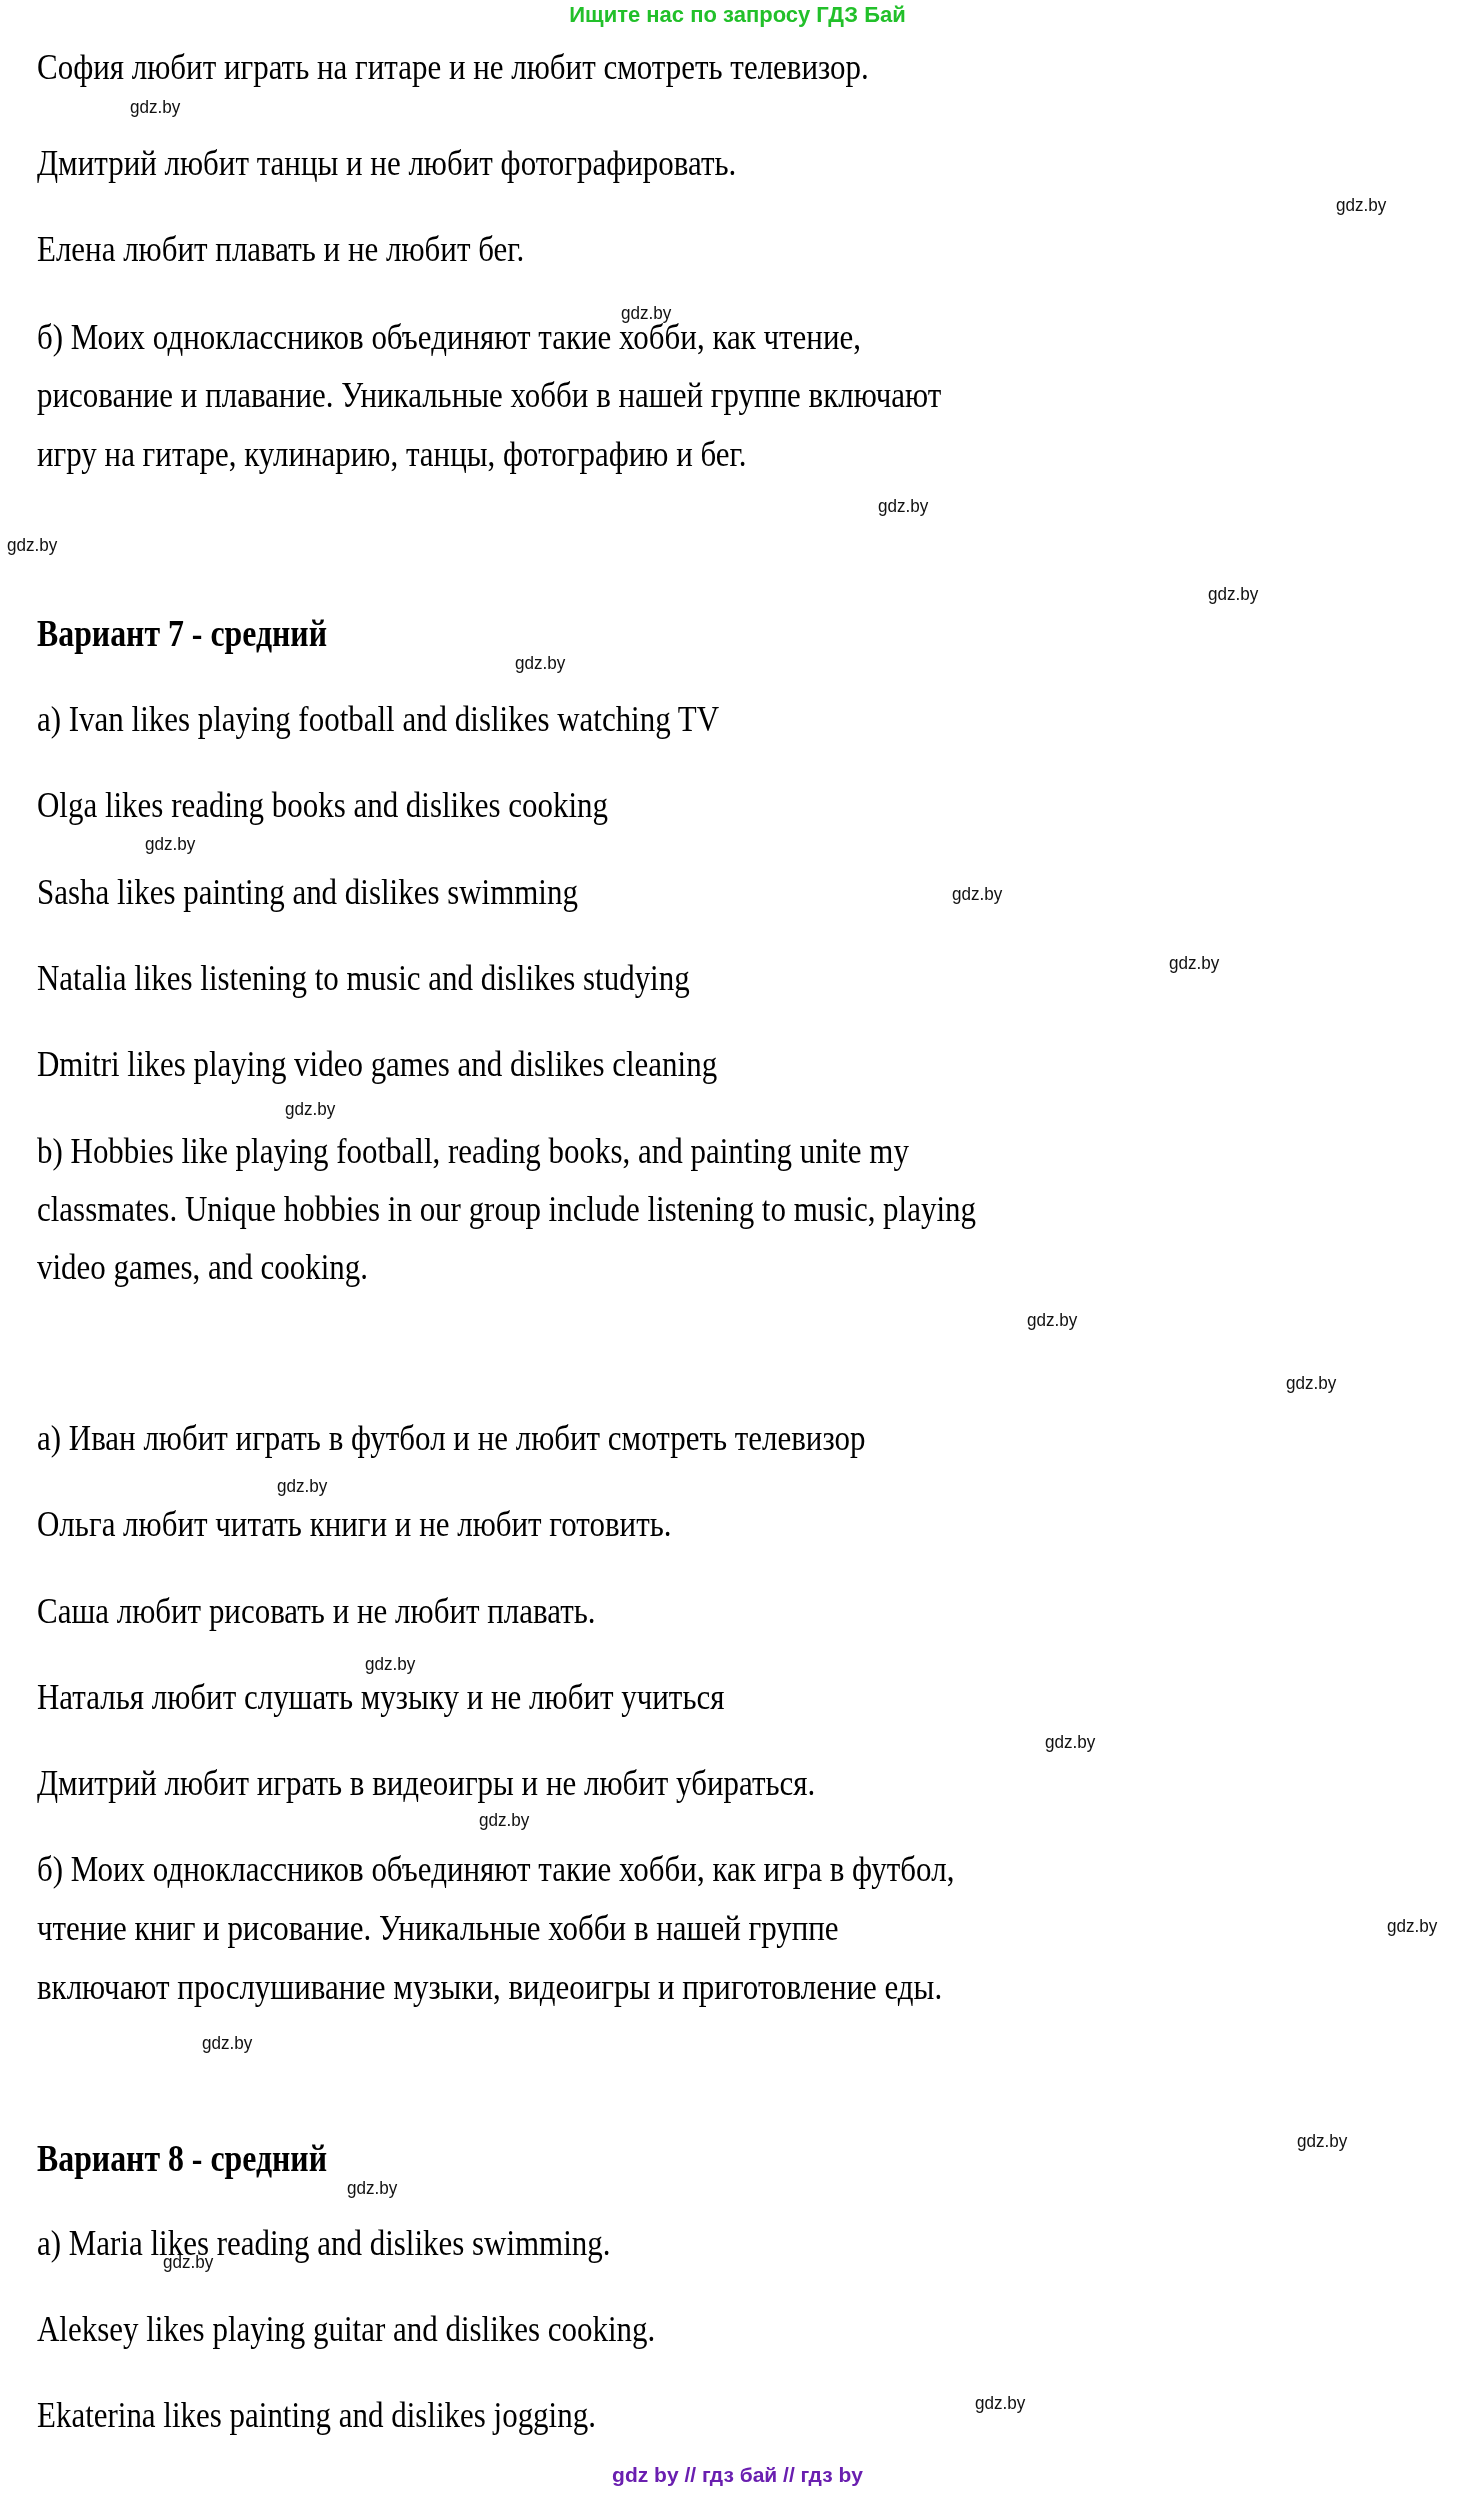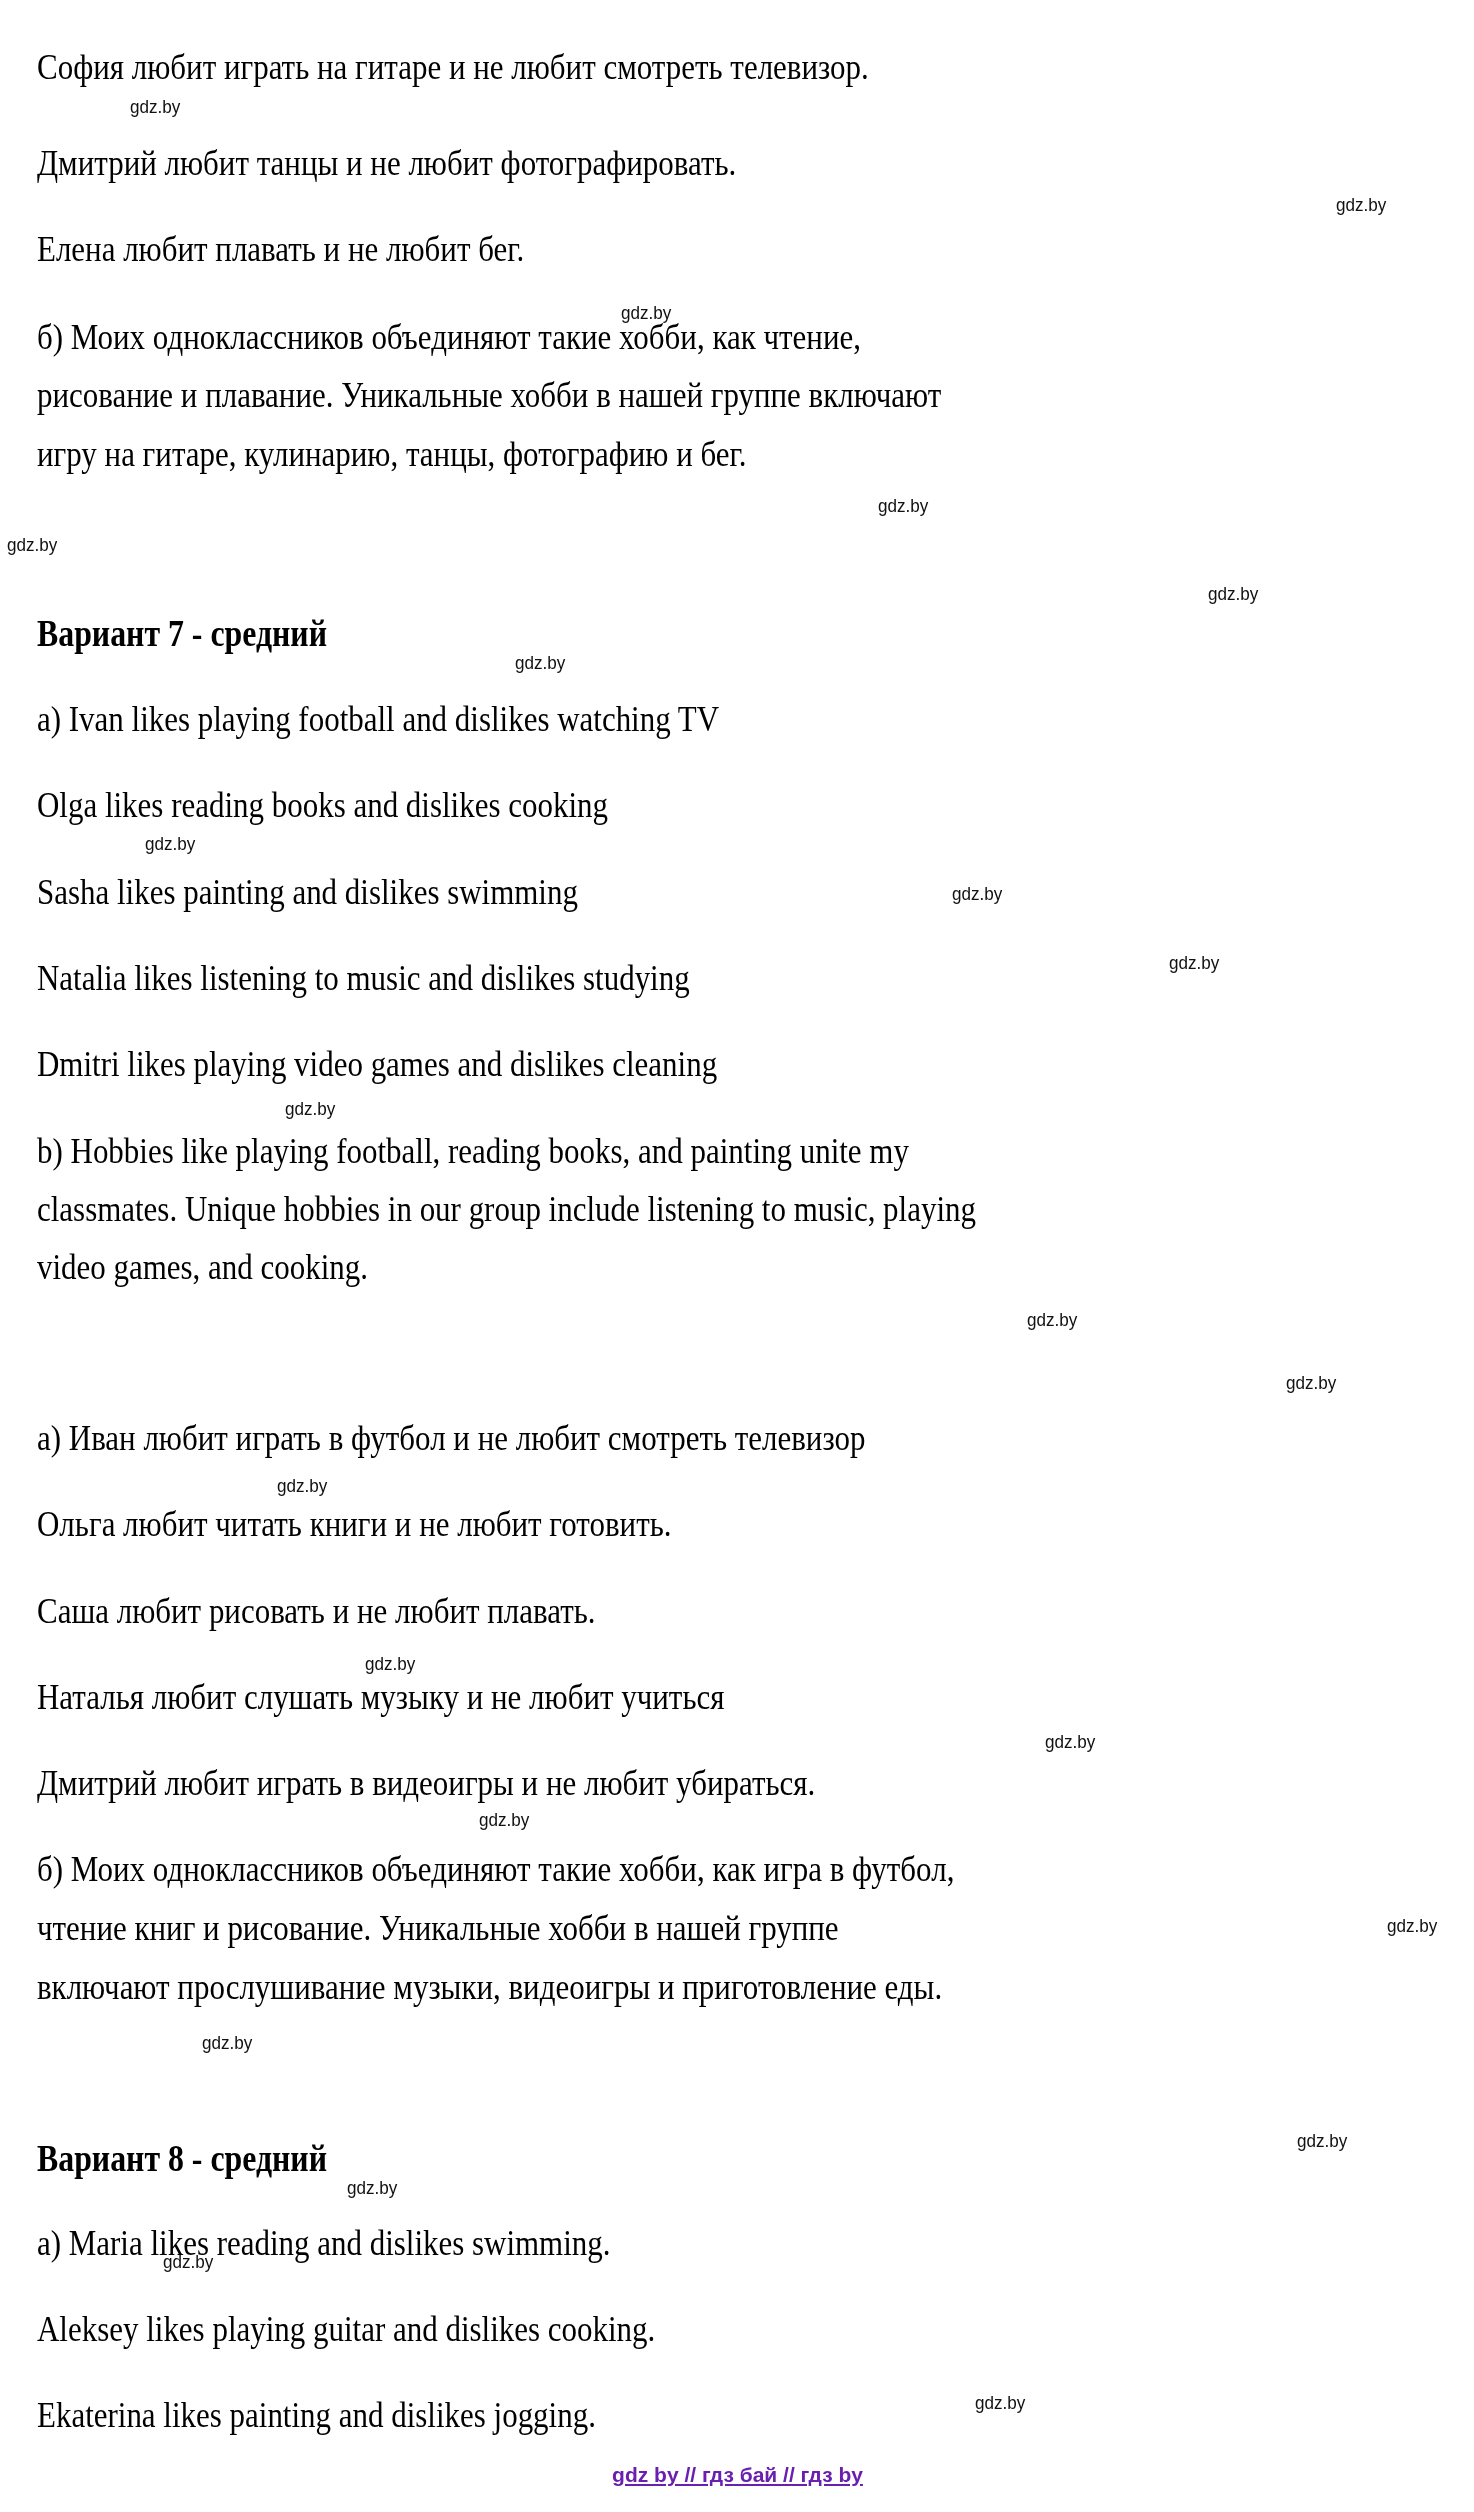--- a/index.html
+++ b/index.html
@@ -55,28 +55,28 @@
   .footer {
     position: absolute;
     left: 0;
     width: 1475px;
     text-align: center;
     font-family: "Liberation Sans", sans-serif;
     font-weight: bold;
     font-size: 21px;
     color: #6a1fb0;
     white-space: nowrap;
-    text-decoration: underline;
   }
 </style>
 </head>
 <body>
 
 <div id="page">
 
+  <div class="hdr-promo">Ищите нас по запросу ГДЗ Бай</div>
 
   <div id="lines-layer">
       <div class="line" style="top: 49px;">София любит играть на гитаре и не любит смотреть телевизор.</div>
       <div class="line" style="top: 145px;">Дмитрий любит танцы и не любит фотографировать.</div>
       <div class="line" style="top: 231px;">Елена любит плавать и не любит бег.</div>
       <div class="line" style="top: 319px;">б) Моих одноклассников объединяют такие хобби, как чтение,</div>
       <div class="line" style="top: 377px;">рисование и плавание. Уникальные хобби в нашей группе включают</div>
       <div class="line" style="top: 436px;">игру на гитаре, кулинарию, танцы, фотографию и бег.</div>
       <div class="line bold" style="top: 615px;">Вариант 7 - средний</div>
       <div class="line" style="top: 701px;">a) Ivan likes playing football and dislikes watching TV</div>

